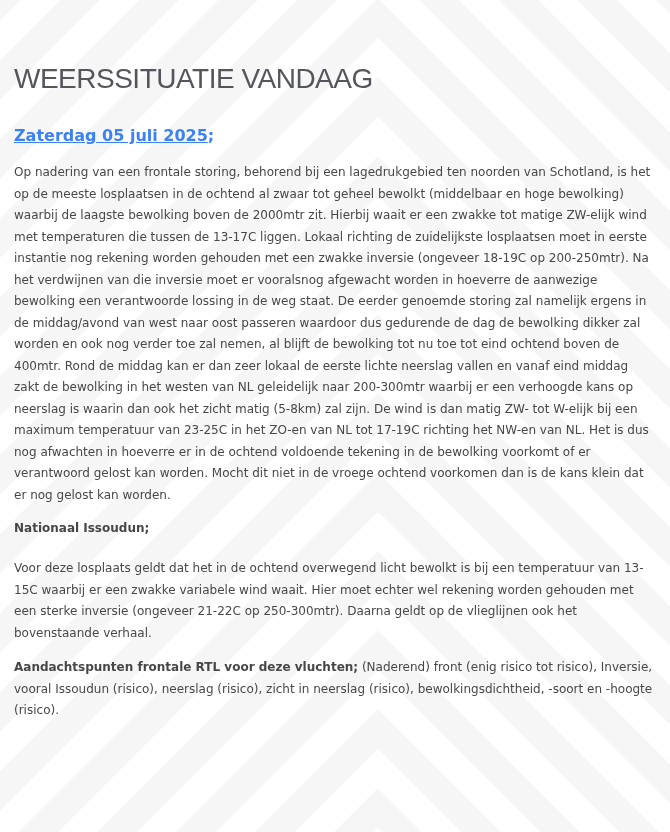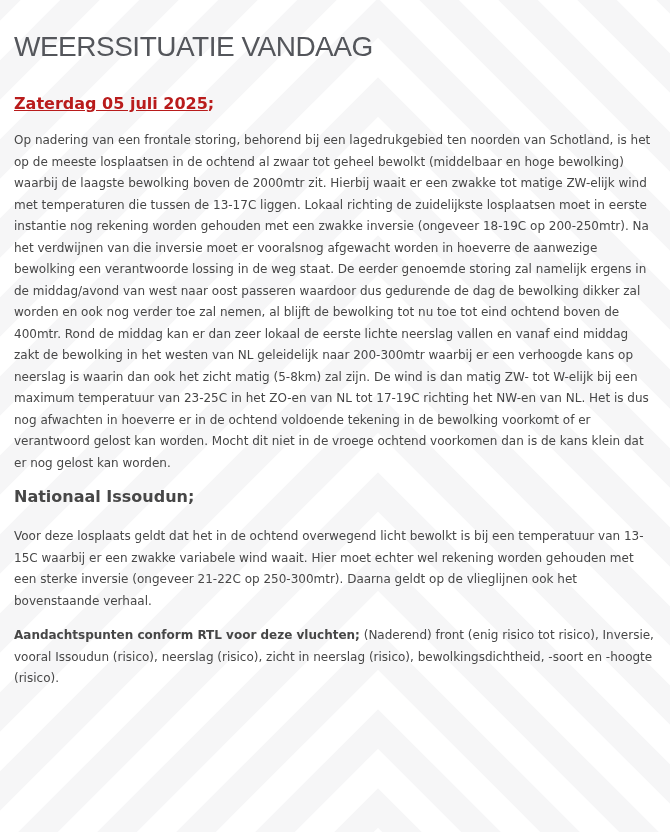--- a/index.html
+++ b/index.html
@@ -16,52 +16,53 @@
   svg.bg-pattern {
     position: absolute;
     top: 0;
     left: 0;
     z-index: 0;
   }
   main.bulletin {
     position: relative;
     z-index: 1;
     padding: 30px 16px 0 14px;
+    margin-top: 32px;
   }
   h1.page-title {
     font-family: "Liberation Sans", sans-serif;
     font-size: 28px;
     font-weight: 400;
     letter-spacing: -0.5px;
     color: #54565b;
     margin: 0 0 31px 0;
     line-height: 33px;
   }
   p.date-heading {
     font-family: "DejaVu Sans", sans-serif;
     font-size: 16px;
     font-weight: 700;
-    color: #b91c1c;
+    color: #3b82f6;
     margin: 0 0 17px 0;
     line-height: 19px;
   }
   p.date-heading .u {
     text-decoration: underline;
   }
   p.body-par {
     font-family: "DejaVu Sans", sans-serif;
     font-size: 12px;
     line-height: 21.5px;
     font-weight: 400;
     color: #474747;
     margin: 0 0 13px 0;
   }
   p.sub-heading {
     font-family: "DejaVu Sans", sans-serif;
-    font-size: 16px;
+    font-size: 12px;
     font-weight: 700;
     color: #474747;
     margin: 0 0 20px 0;
     line-height: 19px;
   }
   p.attention strong {
     font-weight: 700;
   }
 </style>
 </head>
@@ -99,14 +100,14 @@
   <h1 class="page-title">WEERSSITUATIE VANDAAG</h1>
 
   <p class="date-heading"><span class="u">Zaterdag 05 juli 2025</span><span>;</span></p>
 
   <p class="body-par">Op nadering van een frontale storing, behorend bij een lagedrukgebied ten noorden van Schotland, is het op de meeste losplaatsen in de ochtend al zwaar tot geheel bewolkt (middelbaar en hoge bewolking) waarbij de laagste bewolking boven de 2000mtr zit. Hierbij waait er een zwakke tot matige ZW-elijk wind met temperaturen die tussen de 13-17C liggen. Lokaal richting de zuidelijkste losplaatsen moet in eerste instantie nog rekening worden gehouden met een zwakke inversie (ongeveer 18-19C op 200-250mtr). Na het verdwijnen van die inversie moet er vooralsnog afgewacht worden in hoeverre de aanwezige bewolking een verantwoorde lossing in de weg staat. De eerder genoemde storing zal namelijk ergens in de middag/avond van west naar oost passeren waardoor dus gedurende de dag de bewolking dikker zal worden en ook nog verder toe zal nemen, al blijft de bewolking tot nu toe tot eind ochtend boven de 400mtr. Rond de middag kan er dan zeer lokaal de eerste lichte neerslag vallen en vanaf eind middag zakt de bewolking in het westen van NL geleidelijk naar 200-300mtr waarbij er een verhoogde kans op neerslag is waarin dan ook het zicht matig (5-8km) zal zijn. De wind is dan matig ZW- tot W-elijk bij een maximum temperatuur van 23-25C in het ZO-en van NL tot 17-19C richting het NW-en van NL. Het is dus nog afwachten in hoeverre er in de ochtend voldoende tekening in de bewolking voorkomt of er verantwoord gelost kan worden. Mocht dit niet in de vroege ochtend voorkomen dan is de kans klein dat er nog gelost kan worden.</p>
 
   <p class="sub-heading">Nationaal Issoudun;</p>
 
   <p class="body-par">Voor deze losplaats geldt dat het in de ochtend overwegend licht bewolkt is bij een temperatuur van 13-15C waarbij er een zwakke variabele wind waait. Hier moet echter wel rekening worden gehouden met een sterke inversie (ongeveer 21-22C op 250-300mtr). Daarna geldt op de vlieglijnen ook het bovenstaande verhaal.</p>
 
-  <p class="body-par attention"><strong>Aandachtspunten conform RTL voor deze vluchten;</strong><span> (Naderend) front (enig risico tot risico), Inversie, vooral Issoudun (risico), neerslag (risico), zicht in neerslag (risico), bewolkingsdichtheid, -soort en -hoogte (risico).</span></p>
+  <p class="body-par attention"><strong>Aandachtspunten frontale RTL voor deze vluchten;</strong><span> (Naderend) front (enig risico tot risico), Inversie, vooral Issoudun (risico), neerslag (risico), zicht in neerslag (risico), bewolkingsdichtheid, -soort en -hoogte (risico).</span></p>
 </main>
 
 </body></html>

